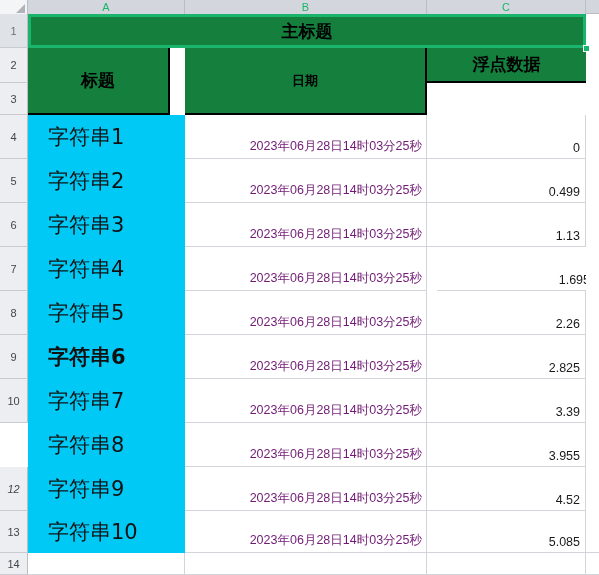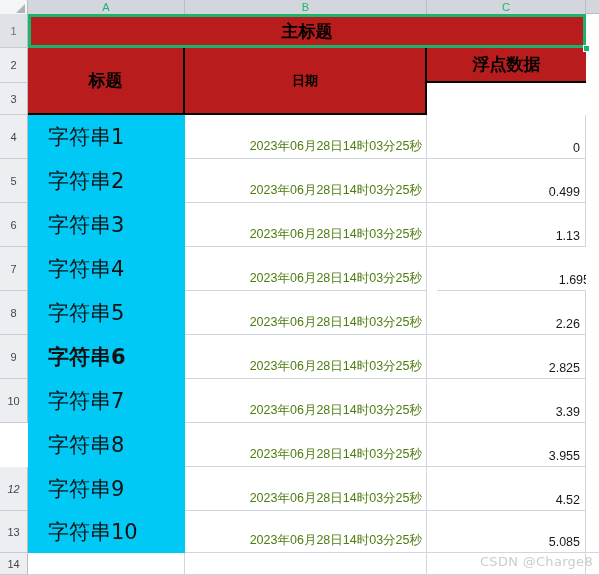--- a/index.html
+++ b/index.html
@@ -52,21 +52,21 @@
   
   .cell{
     position:absolute;
     box-sizing:border-box;
     overflow:hidden;
     white-space:nowrap;
   }
   
   .grid{border-right:1px solid #d2d6db;border-bottom:1px solid #d2d6db;}
 
-  .red{background:#b91c1c;}
+  .red{background:#15803d;}
   .cyan{background:#00c9f5;}
   .white{background:#ffffff;}
 
   .hdrtext{
     color:#000000;
     font-weight:bold;
     font-family:"DejaVu Serif","Liberation Serif",serif;
     display:flex;align-items:center;justify-content:center;
     height:100%;width:100%;
   }
@@ -77,21 +77,21 @@
 
   .acell{
     color:#111111;
     font-size:21px;
     font-family:"DejaVu Sans","Liberation Sans",sans-serif;
     display:flex;align-items:center;
     padding-left:20px;
     height:100%;width:100%;box-sizing:border-box;
   }
   .bcell{
-    color:#4d7c0f;
+    color:#701a75;
     font-size:12.5px;
     display:flex;align-items:flex-end;justify-content:flex-end;
     padding:16px 4px 3px 0;
     height:100%;width:100%;box-sizing:border-box;
   }
   .ccell{
     color:#1a1a1a;
     font-size:12.5px;
     display:flex;align-items:flex-end;justify-content:flex-end;
     padding:0 5px 3px 0;
@@ -154,21 +154,21 @@
   <div class="rowhdr" style="top:379px;height:44px;">10</div>
   <div class="rowhdr" style="top:423px;height:44px;margin-left:42px;">11</div>
   <div class="rowhdr" style="top:467px;height:44px;font-style:italic;">12</div>
   <div class="rowhdr" style="top:511px;height:42px;">13</div>
   <div class="rowhdr" style="top:553px;height:22px;">14</div>
 
   <div class="cell red" style="left:28px;top:14px;width:558px;height:34px;">
     <div class="hdrtext" style="font-size:17px;">主标题</div>
   </div>
 
-  <div class="cell red blk-r blk-b" style="left:28px;top:48px;width:157px;height:67px;">
+  <div class="cell red blk-r blk-b" style="left:28px;top:48px;width:142px;height:67px;">
     <div class="hdrtext" style="font-size:17px;">标题</div>
   </div>
 
   <div class="cell red blk-r blk-b" style="left:185px;top:48px;width:242px;height:67px;">
     <div class="hdrtext" style="font-size:13px;">日期</div>
   </div>
 
   <div class="cell red blk-b" style="left:427px;top:48px;width:159px;height:35px;">
     <div class="hdrtext" style="font-size:17px;">浮点数据</div>
   </div>
@@ -270,15 +270,14 @@
   <div class="cell white grid" style="left:28px;top:553px;width:157px;height:22px;"></div>
   <div class="cell white grid" style="left:185px;top:553px;width:242px;height:22px;"></div>
   <div class="cell white grid" style="left:427px;top:553px;width:159px;height:22px;"></div>
   <div class="cell white grid" style="left:586px;top:553px;width:13px;height:22px;border-right:none;"></div>
 
   <div class="cell white" style="left:586px;top:14px;width:13px;height:539px;border-bottom:1px solid #d2d6db;"></div>
 
   <div class="selbox" style="left:28px;top:14px;width:558px;height:34px;"></div>
   <div class="fillhandle" style="left:583px;top:45px;"></div>
 
-  <div class="watermark" style="right:6px;bottom:6px;">CSDN @Charge8</div>
 
 </div>
 
 </body></html>

